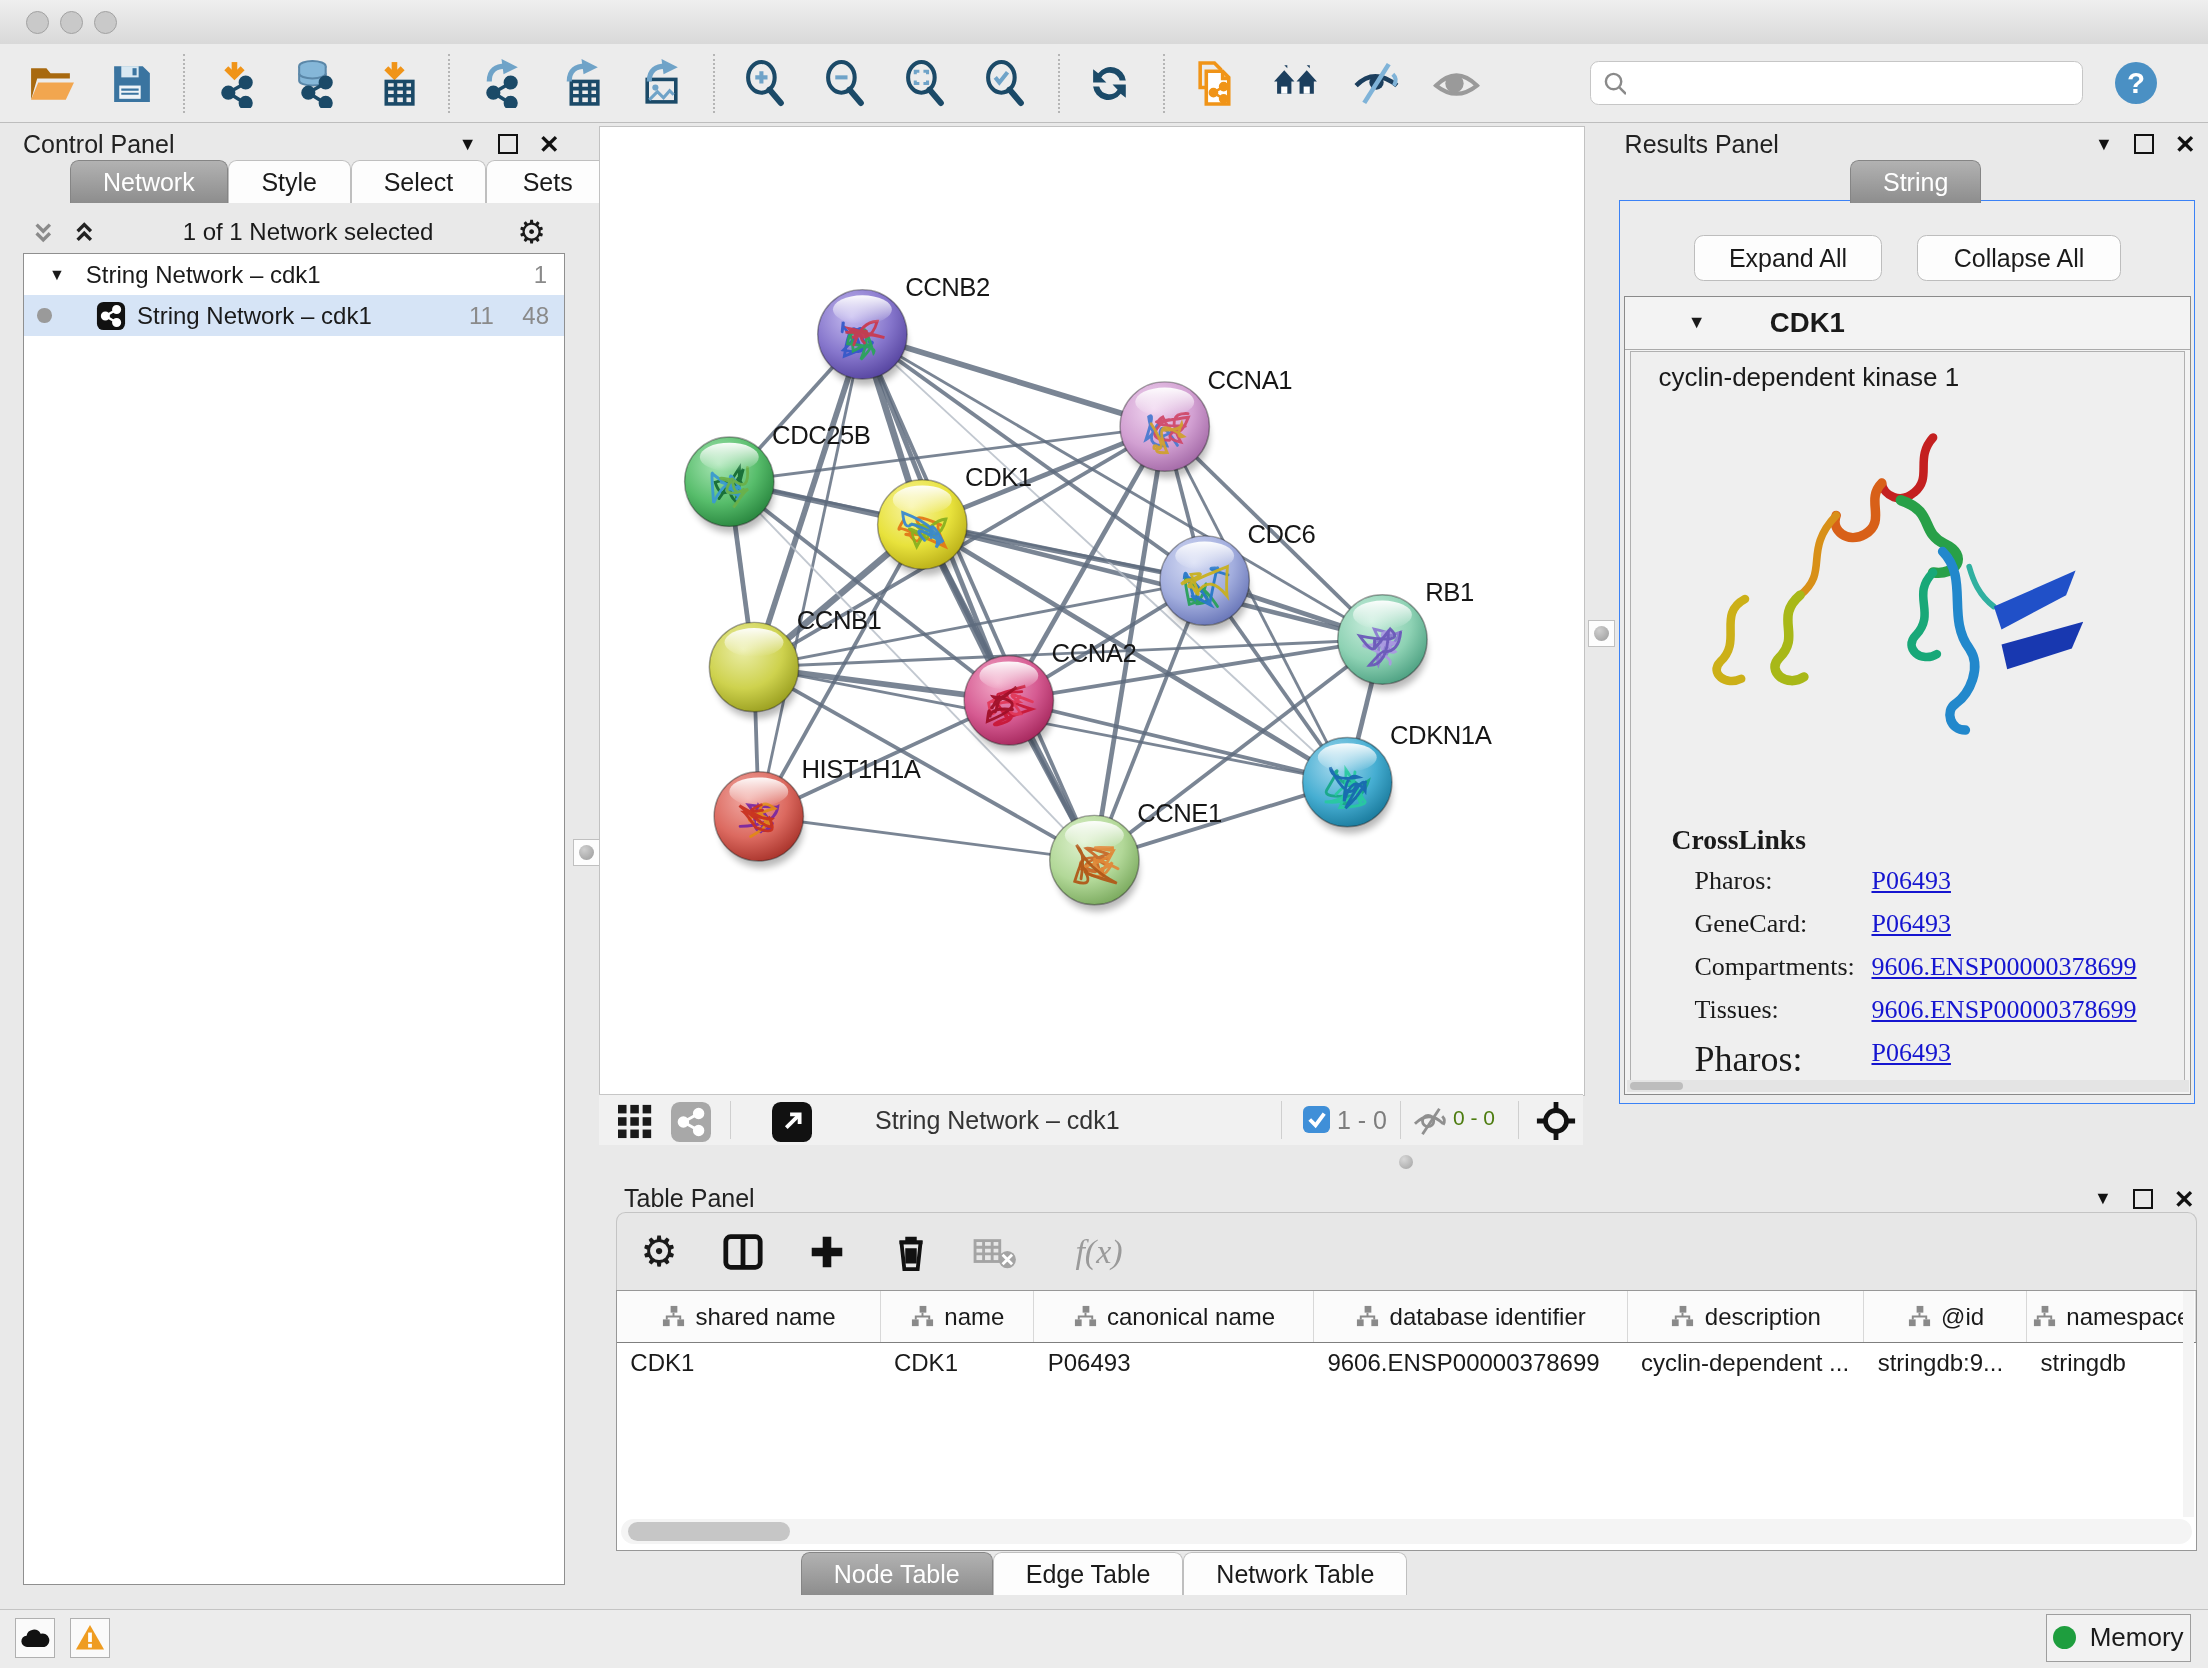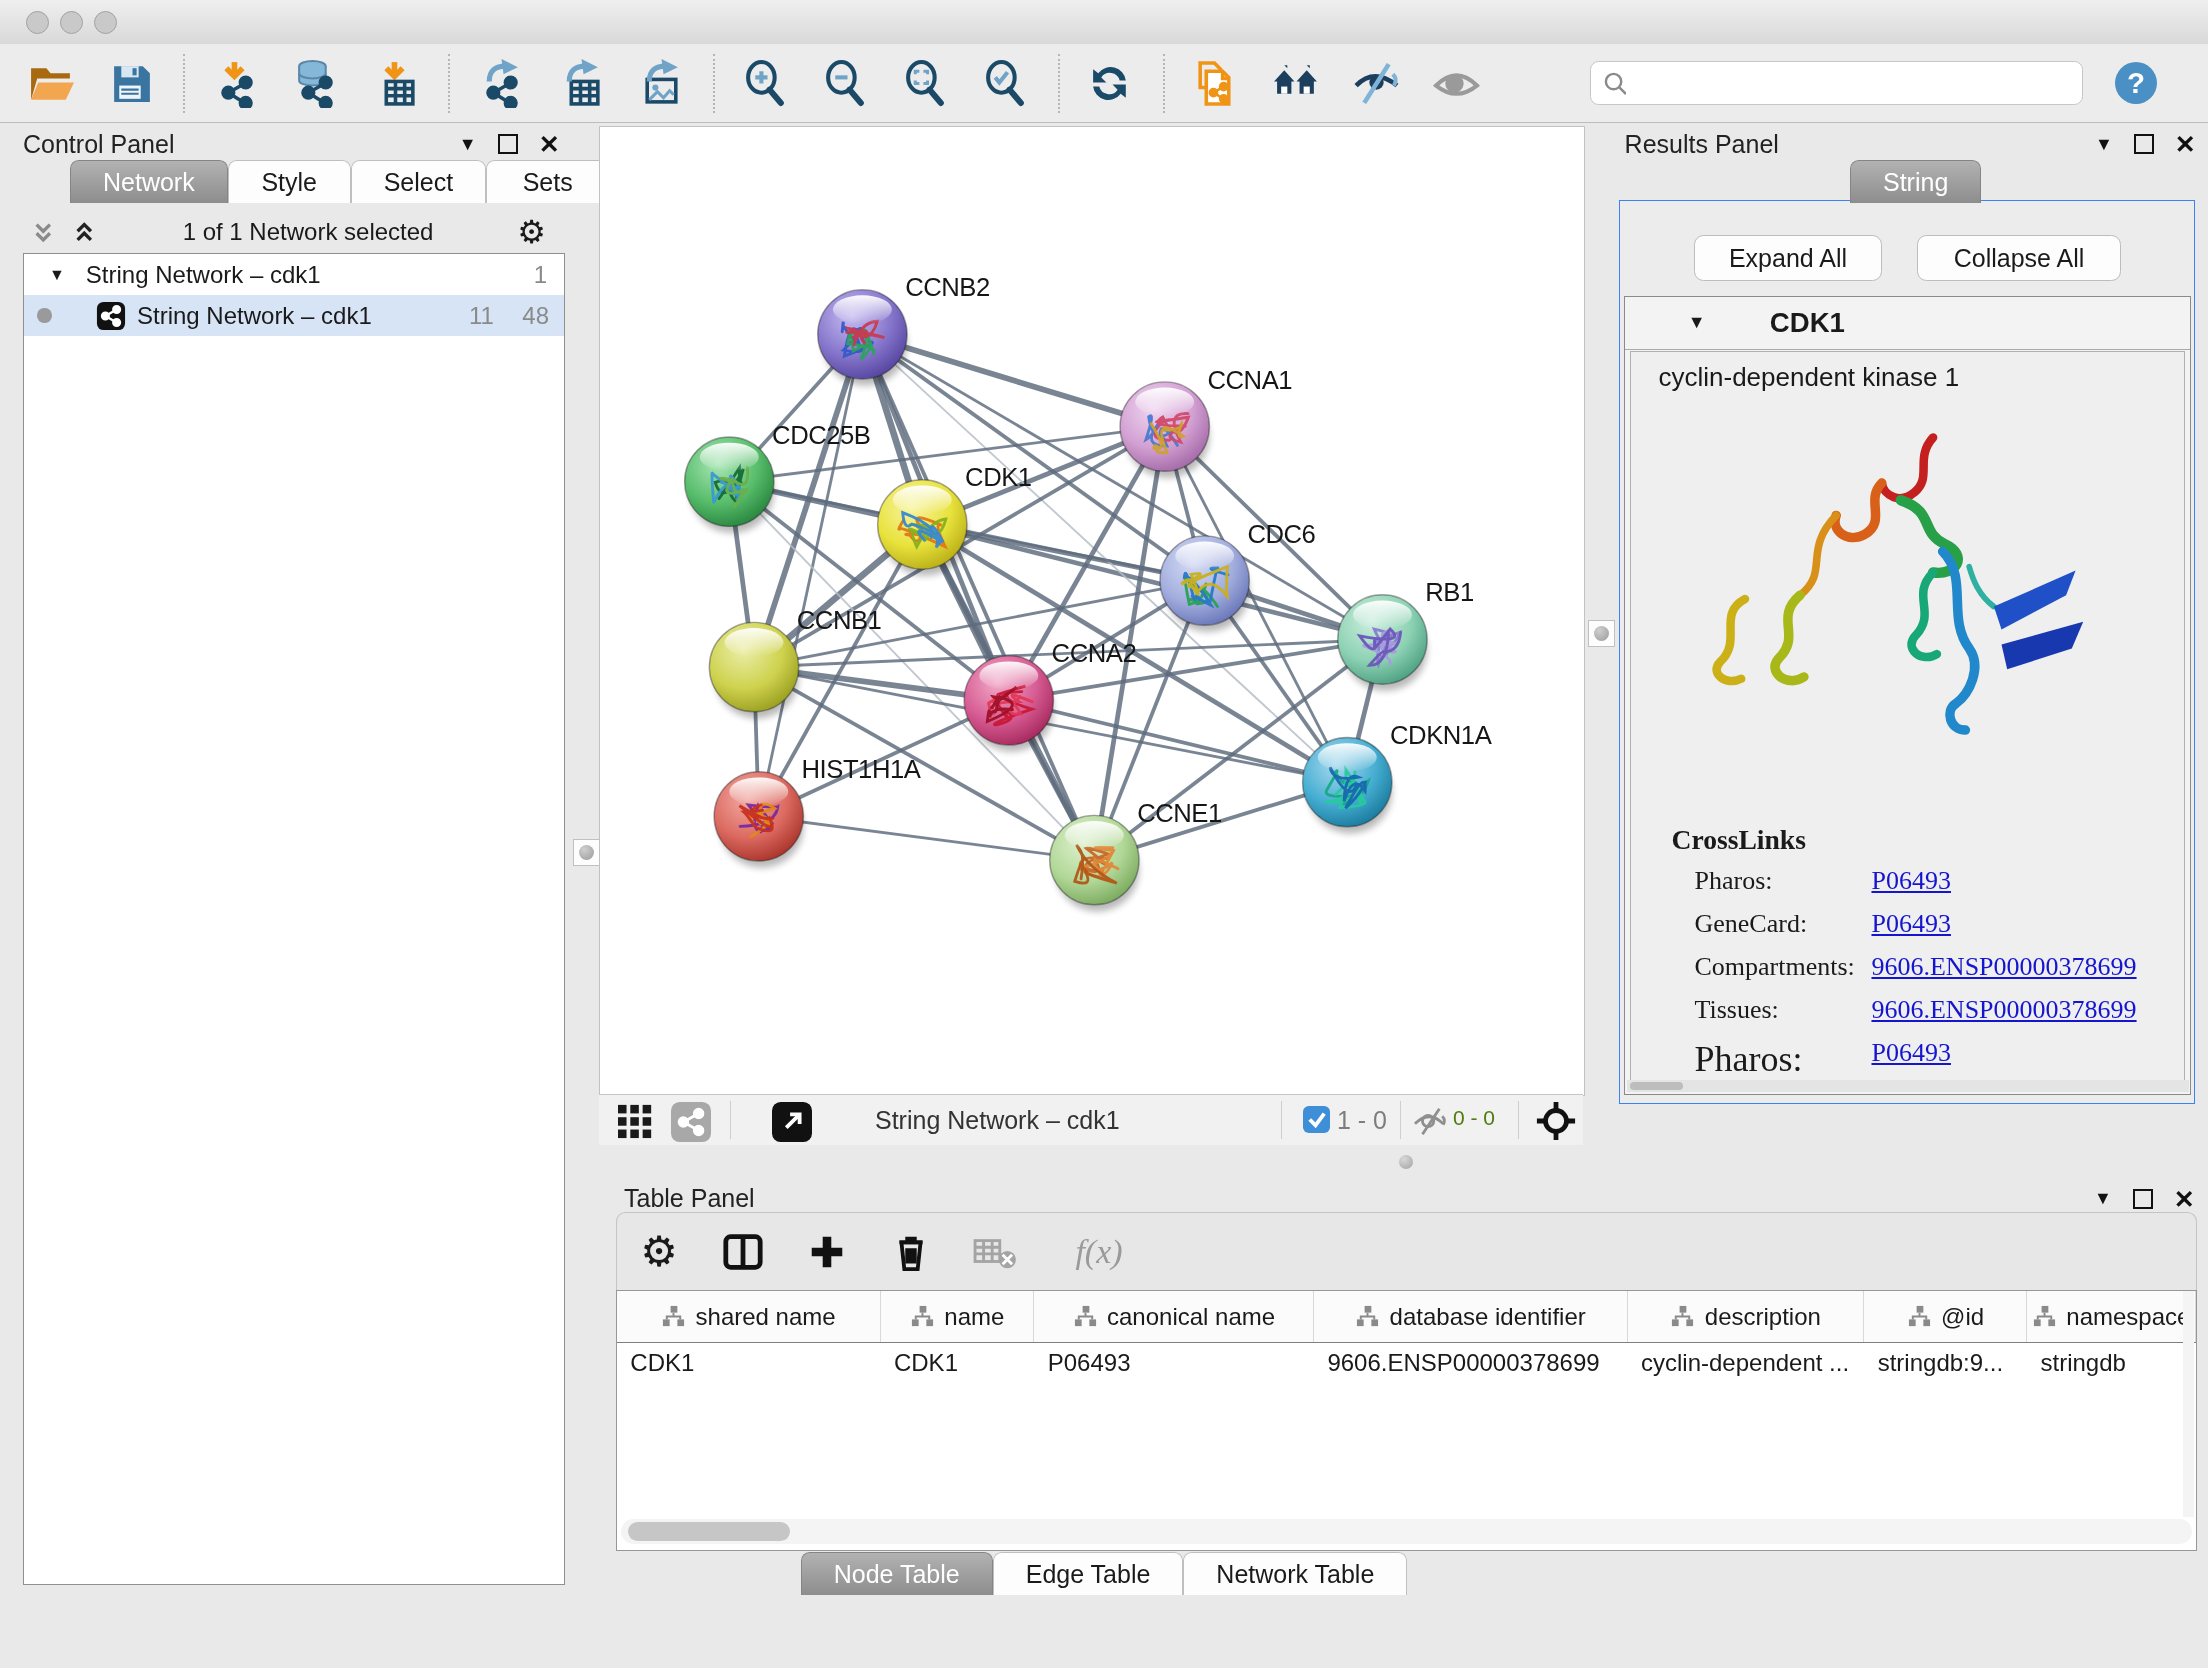--- a/index.html
+++ b/index.html
@@ -831,15 +831,33 @@
         <div class="hthumb"></div>
       </div>
     <div class="abs" style="right:1.9px;top:0;width:11.4px;height:226px;background:#f4f4f4;"></div>
   </div>
   <div class="bottom-tabs" id="table-tabs">
       <div class="tab sel" style="min-width: 114px;">Node Table</div>
       <div class="tab" style="min-width: 114px;">Edge Table</div>
       <div class="tab" style="min-width: 114px;">Network Table</div>
     </div>
 
+  <div class="statusbar">
+    <span class="sq-btn" style="left:15px;">
+      <svg width="30" height="23" viewBox="0 0 32 24">
+          <path d="M8 22a6 6 0 0 1-1-12 8 8 0 0 1 15-2 6 6 0 0 1 4 14z" fill="#111"></path>
+        </svg>
+      </span>
+    <span class="sq-btn" style="left:70px;">
+      <svg width="30" height="28.5" viewBox="0 0 32 30">
+          <polygon points="16,2 31,28 1,28" fill="#ef9c20"></polygon>
+        <rect x="14" y="10" width="4" height="10" fill="#fff"></rect>
+          <rect x="14" y="22" width="4" height="4" fill="#fff"></rect>
+        </svg>
+      </span>
+    <span class="mem-btn">
+      <span class="dot" id="mem-dot" style="background: rgb(30, 158, 62);"></span>
+      <span>Memory</span>
+    </span>
+  </div>
 
 </div>
 
 
 </body></html>

